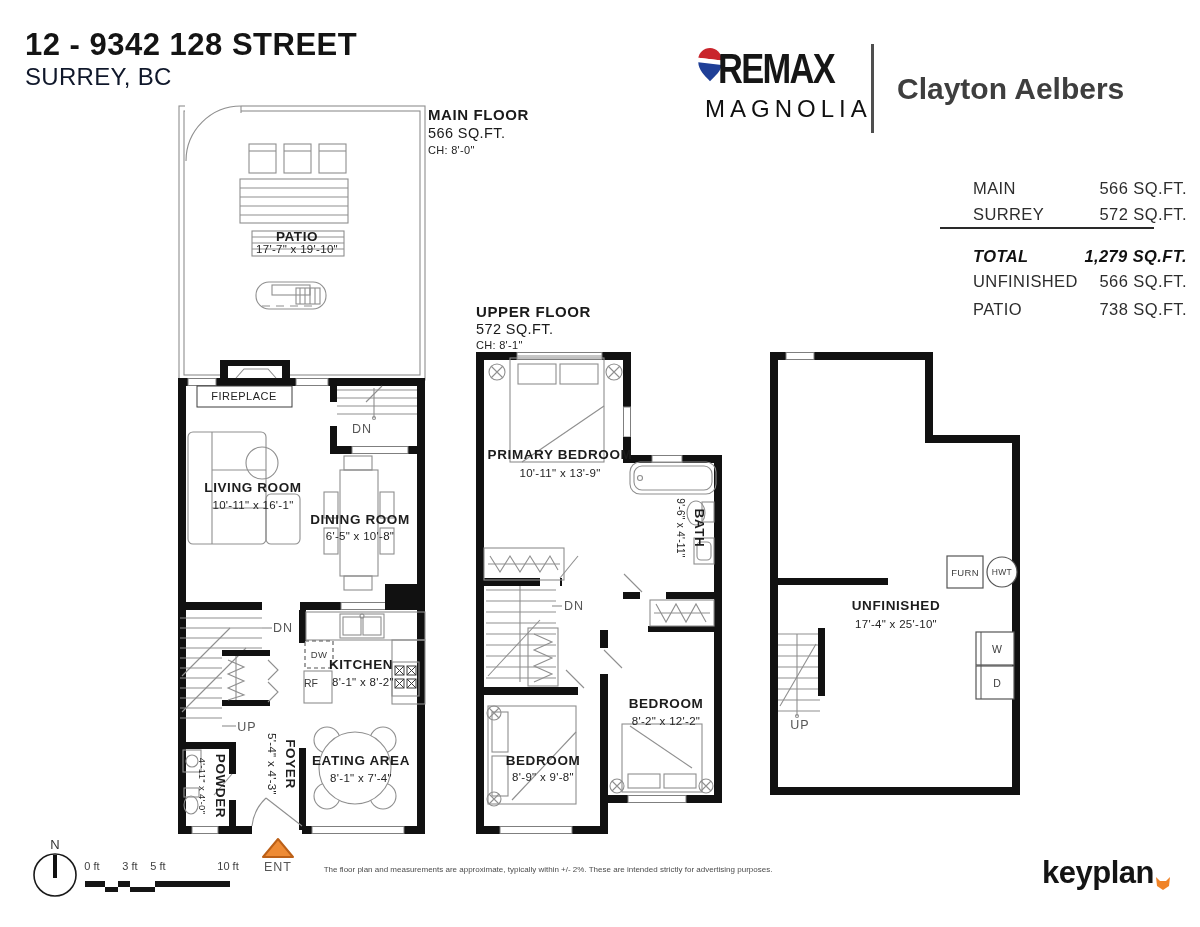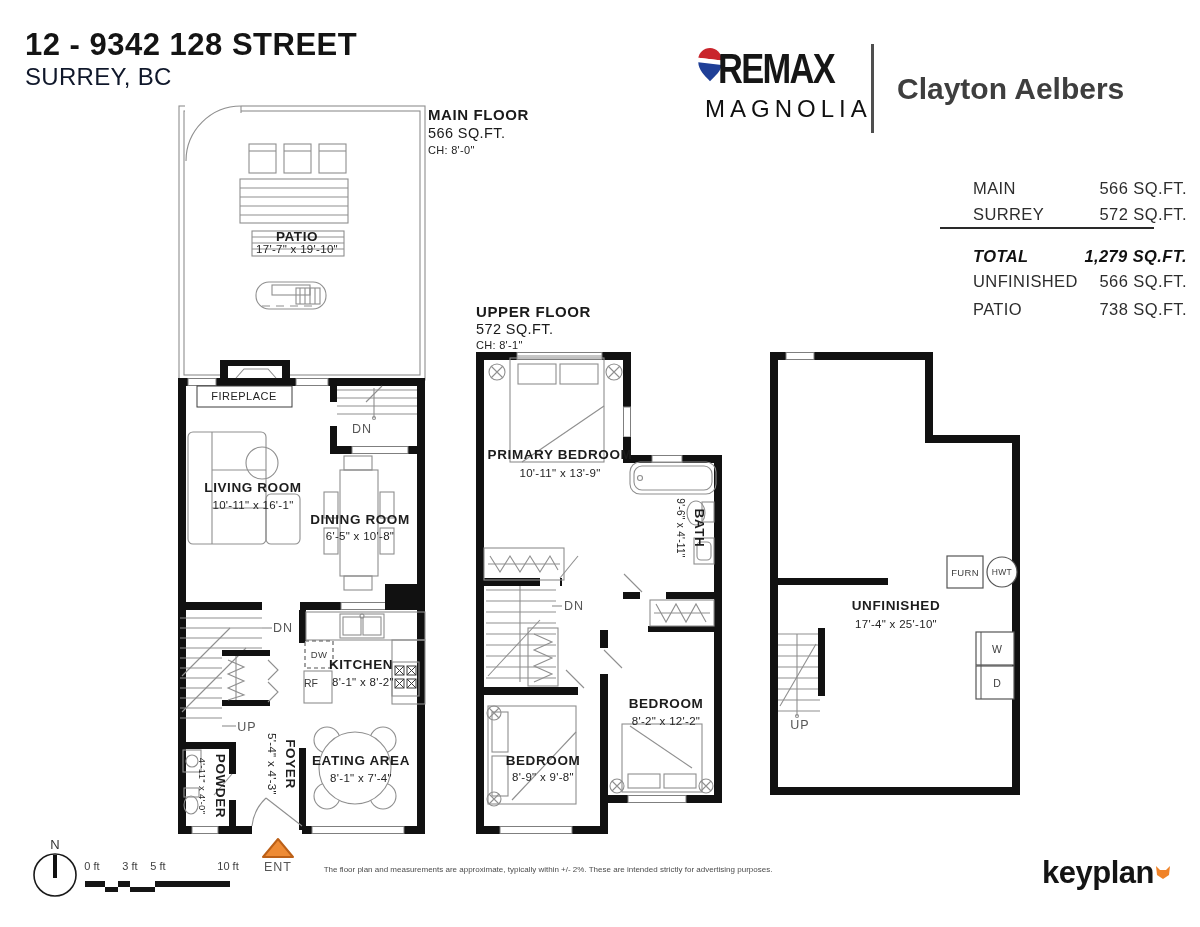--- a/index.html
+++ b/index.html
@@ -39,21 +39,21 @@
   .rdims{font-size:11.5px;fill:#242424;letter-spacing:.3px;text-anchor:middle;}
   .rsm{font-size:11px;fill:#222;text-anchor:middle;letter-spacing:.5px;}
   .marker{font-size:12.5px;fill:#565656;text-anchor:middle;letter-spacing:1px;}
   .appl{font-size:9.5px;fill:#3d3d3d;text-anchor:middle;letter-spacing:.3px;}
   .appl2{font-size:10.5px;fill:#3d3d3d;text-anchor:middle;}
   .scalelab{font-size:11px;fill:#3f3f3f;text-anchor:middle;}
 
   
   .disclaimer{left:308px;top:859px;width:480px;text-align:center;font-size:8px;
               line-height:10.5px;color:#4c4c4c;margin-top:6px;}
-  .keyplan{left:1042px;top:855px;display:flex;align-items:center;}
+  .keyplan{left:1042px;top:855px;display:flex;align-items:flex-end;}
   .keyplan-word{font-size:31px;font-weight:bold;color:#141414;letter-spacing:-.5px;}
 </style>
 </head>
 <body>
 
 <div class="abs" style="left:25px;top:27px;">
   <div class="addr1">12 - 9342 128 STREET</div>
   <div class="addr2">SURREY, BC</div>
 </div>
 

